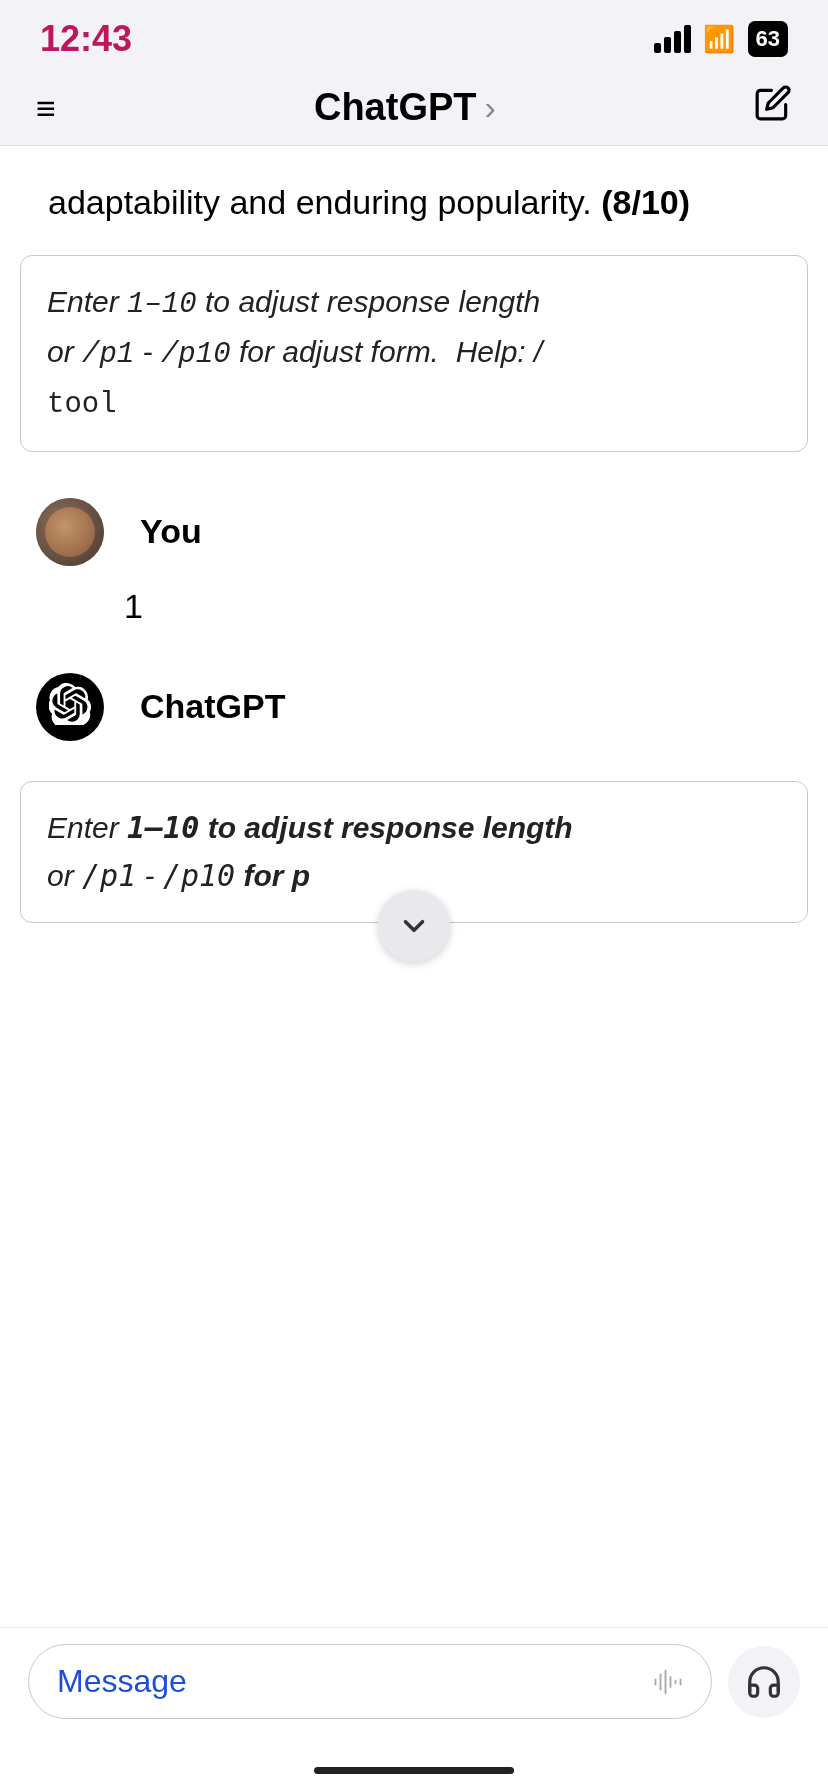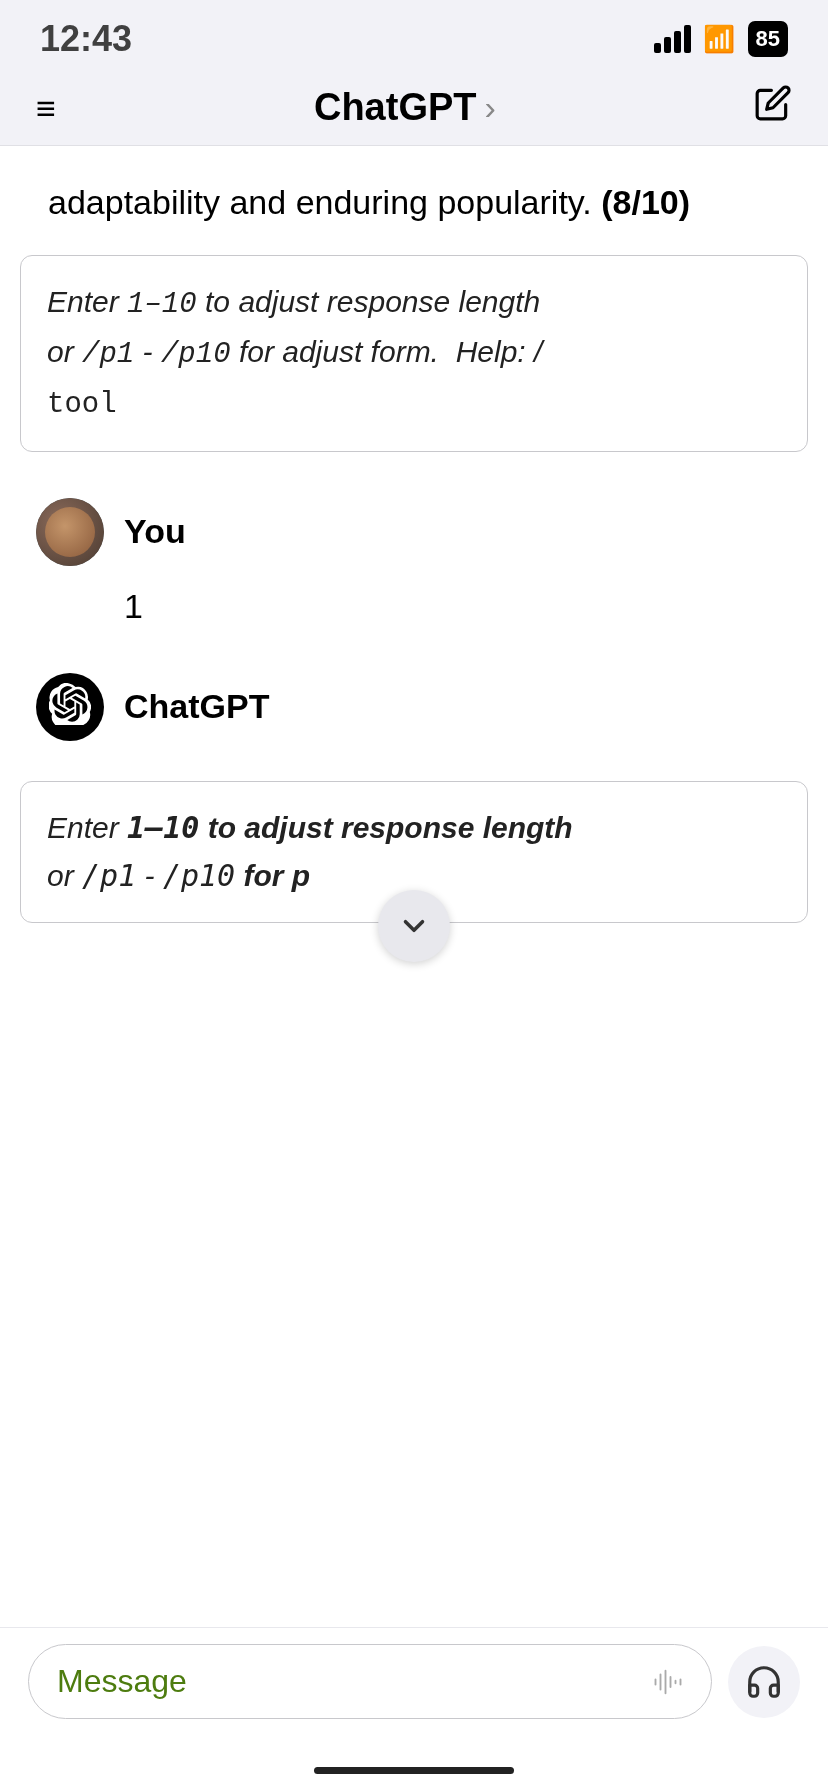--- a/index.html
+++ b/index.html
@@ -18,21 +18,21 @@
     .status-bar {
       display: flex;
       justify-content: space-between;
       align-items: center;
       padding: 18px 40px 10px 40px;
       background: #f2f2f7;
     }
     .status-time {
       font-size: 36px;
       font-weight: 600;
-      color: #404040;
+      color: #be185d;
     }
     .status-icons {
       display: flex;
       align-items: center;
       gap: 12px;
     }
     .signal-bars {
       display: flex;
       align-items: flex-end;
       gap: 3px;
@@ -129,21 +129,21 @@
       font-size: 29px;
     }
 
     
     .message-block {
       padding: 30px 36px 10px 36px;
     }
     .message-header {
       display: flex;
       align-items: center;
-      gap: 20px;
+      gap: 36px;
       margin-bottom: 14px;
     }
     .avatar {
       width: 68px;
       height: 68px;
       border-radius: 50%;
       background: #222;
       display: flex;
       align-items: center;
       justify-content: center;
@@ -238,21 +238,21 @@
     .message-input-wrapper {
       flex: 1;
       border: 1.5px solid #c8c8cc;
       border-radius: 40px;
       padding: 18px 28px;
       display: flex;
       align-items: center;
     }
     .message-input-placeholder {
       font-size: 32px;
-      color: #4d7c0f;
+      color: #1d4ed8;
       flex: 1;
     }
     .voice-icon {
       color: #aaa;
       font-size: 30px;
       display: flex;
       align-items: center;
     }
     .headphone-btn {
       width: 72px;
@@ -286,21 +286,21 @@
 <div class="status-bar">
   <span class="status-time">12:43</span>
   <div class="status-icons">
     <div class="signal-bars">
       <div class="signal-bar" style="height:10px;"></div>
       <div class="signal-bar" style="height:16px;"></div>
       <div class="signal-bar" style="height:22px;"></div>
       <div class="signal-bar" style="height:28px;"></div>
     </div>
     <span class="wifi-icon">📶</span>
-    <span class="battery-box">85</span>
+    <span class="battery-box">63</span>
   </div>
 </div>
 
 <div class="nav-bar">
   <span class="nav-menu-icon">≡</span>
   <div class="nav-title">
     <span>ChatGPT</span>
     <span class="nav-title-chevron">›</span>
   </div>
   <span class="nav-edit-icon">

